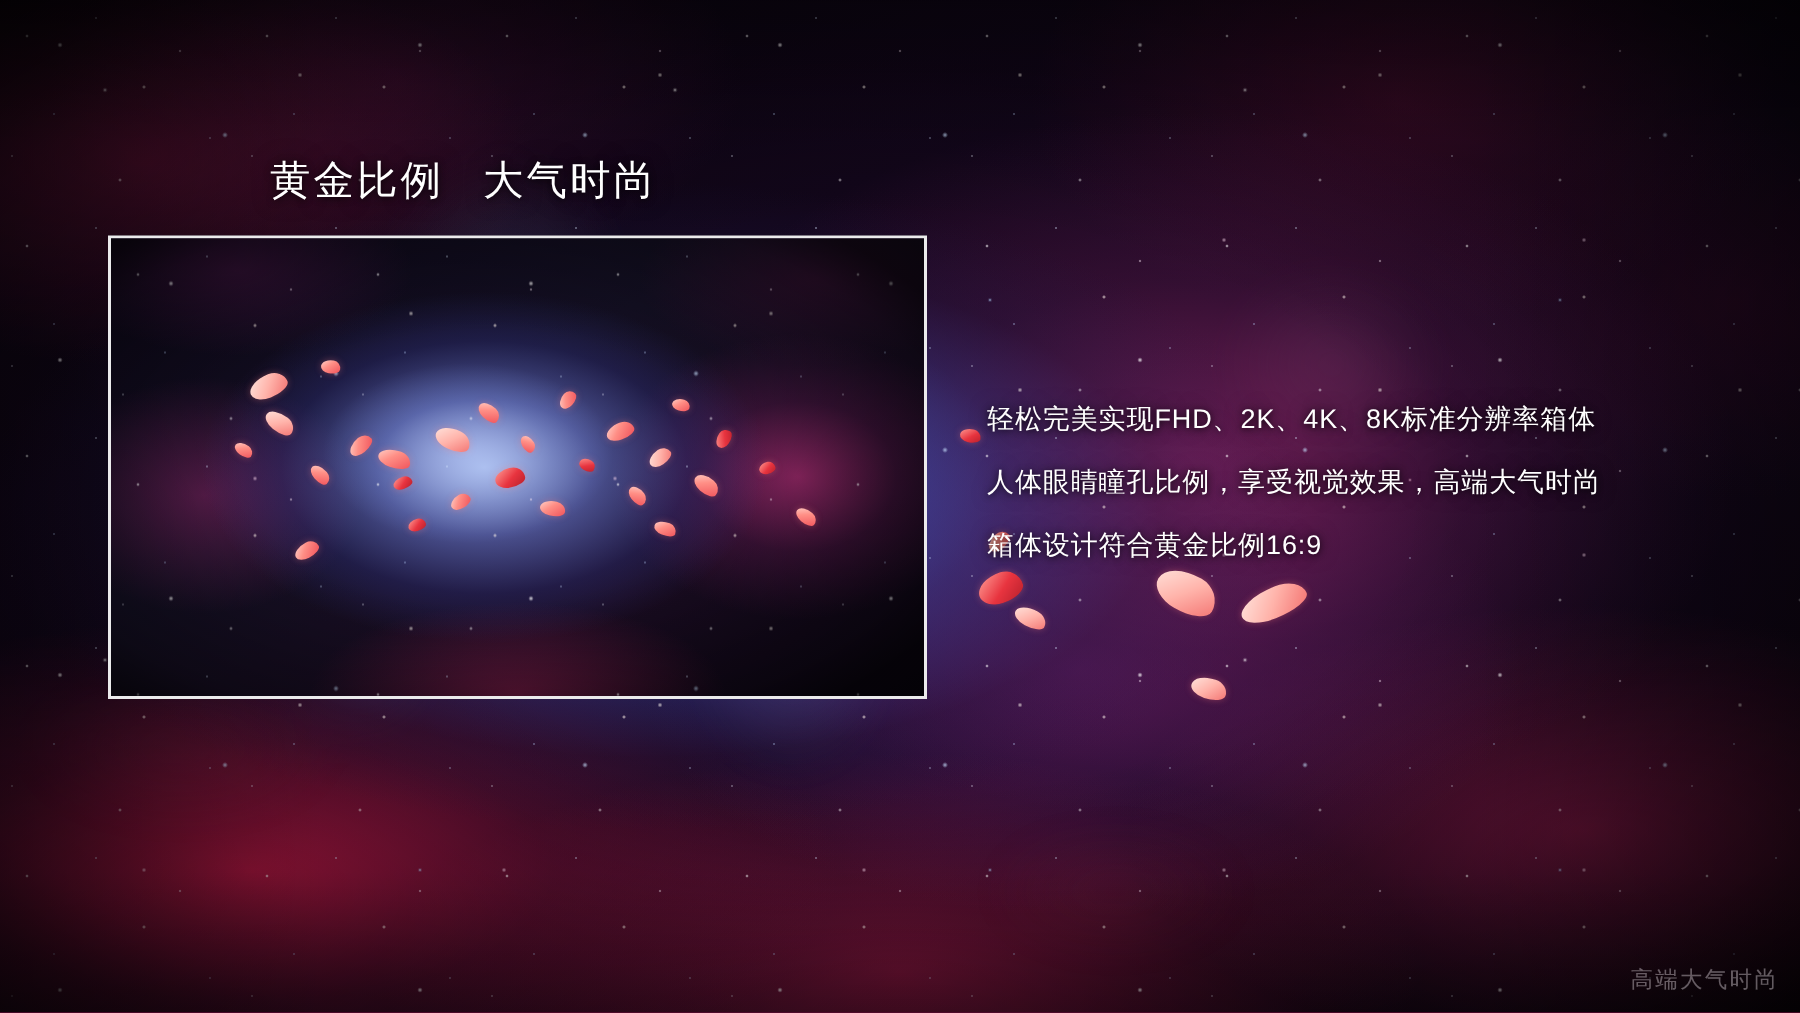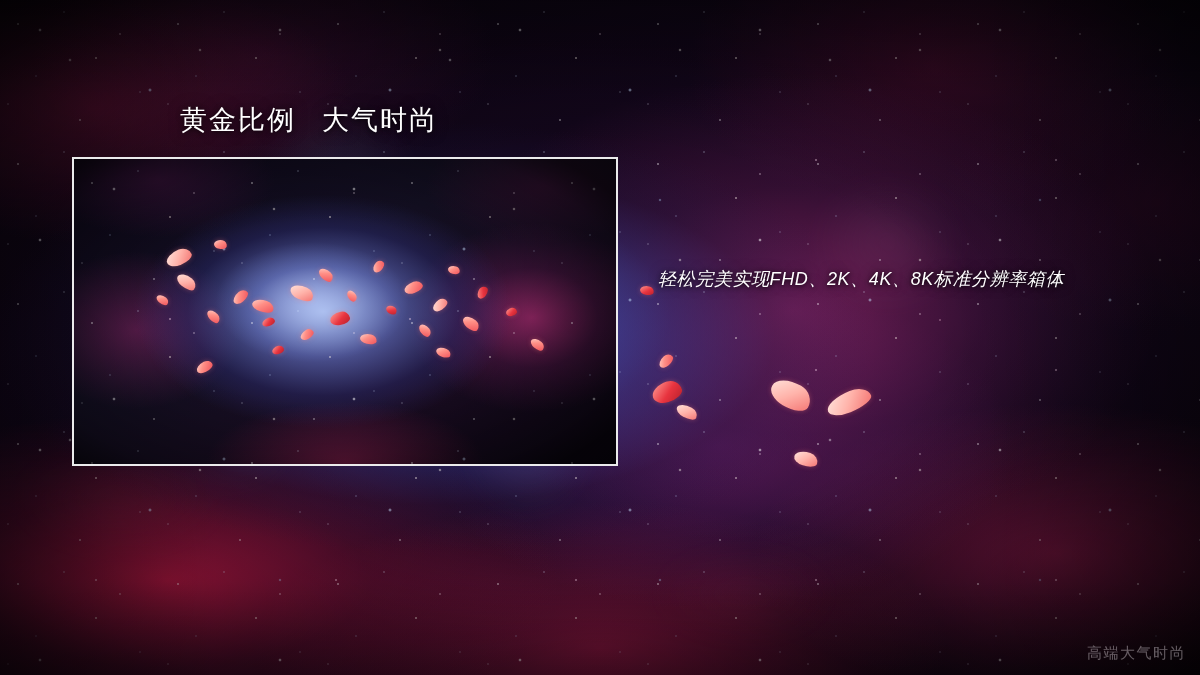--- a/index.html
+++ b/index.html
@@ -147,21 +147,20 @@
     left:658px; top:258px;
     width:520px;
   }
   .body-line {
     font-size:18px;
     line-height:42px;
     color:#ffffff;
     white-space:nowrap;
     letter-spacing:.6px;
     text-shadow:0 1px 4px rgba(0,0,0,.8), 0 0 12px rgba(0,0,0,.55);
-    font-style:italic;
   }
 
   #watermark {
     position:absolute;
     right:14px; bottom:12px;
     font-size:15px;
     letter-spacing:1.5px;
     color:rgba(225,214,222,0.42);
     white-space:nowrap;
   }
@@ -223,17 +222,19 @@
       <div class="petal deep" style="left: 506px; top: 308px; width: 11px; height: 8px; transform: rotate(-12deg);"></div>
       <div class="petal" style="left: 530px; top: 340px; width: 15px; height: 9px; transform: rotate(40deg);"></div>
     </div>
 
   <div id="title">
     <span>黄金比例</span><span class="gap"></span><span>大气时尚</span>
   </div>
 
   <div id="body-text">
     <div class="body-line">轻松完美实现FHD、2K、4K、8K标准分辨率箱体</div>
+    <div class="body-line">人体眼睛瞳孔比例，享受视觉效果，高端大气时尚</div>
+    <div class="body-line">箱体设计符合黄金比例16:9</div>
   </div>
 
   <div id="watermark">高端大气时尚</div>
 
 </div>
 
 </body></html>

